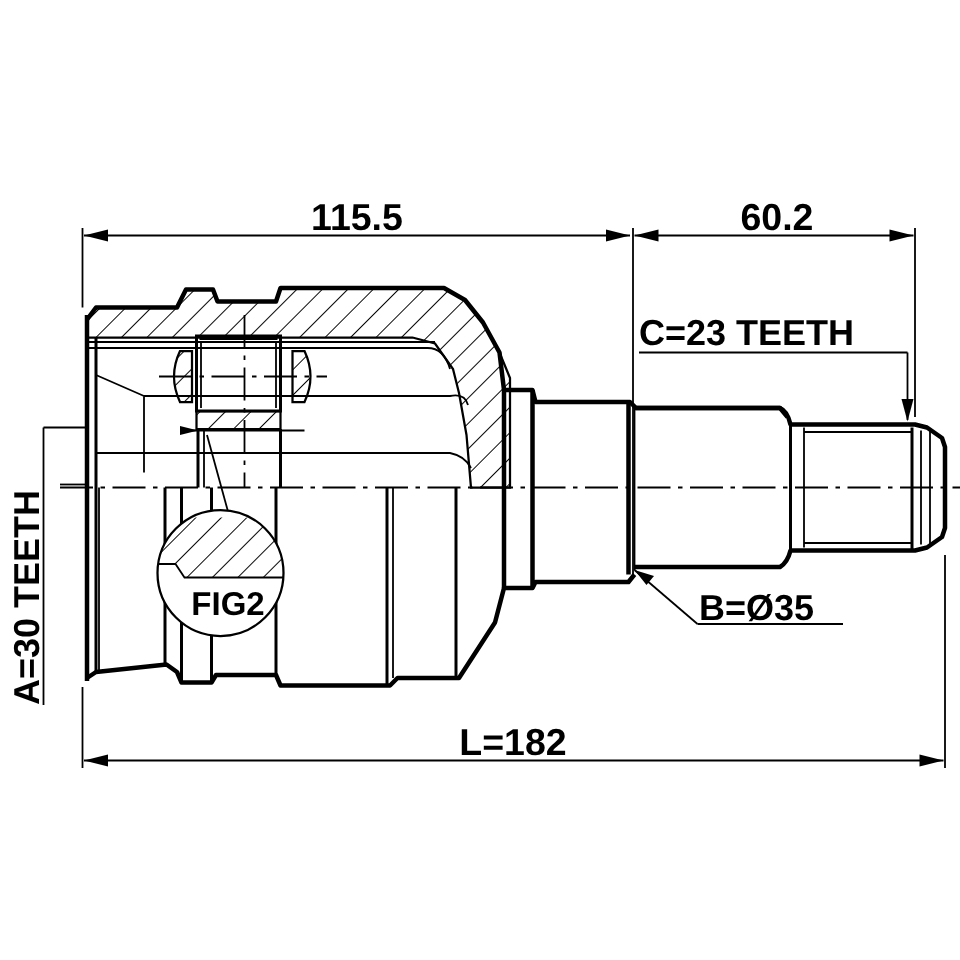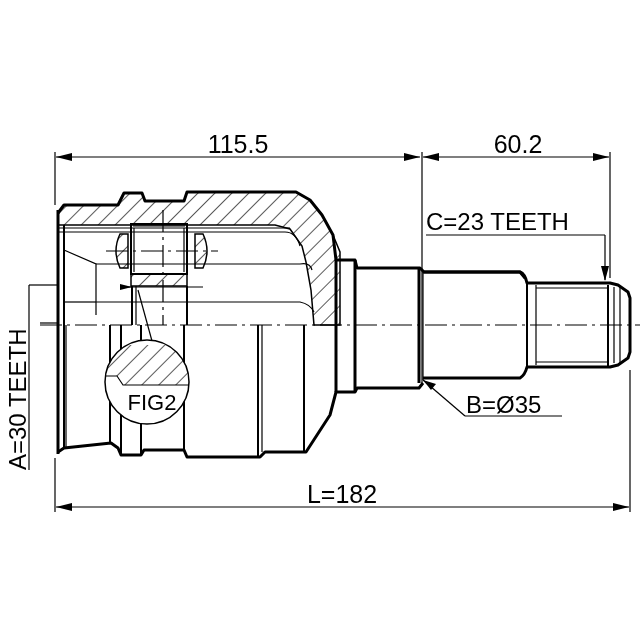--- a/index.html
+++ b/index.html
@@ -1,16 +1,16 @@
 <!DOCTYPE html>
 <html><head>
 <meta charset="utf-8">
 <style>
   html, body { margin: 0; padding: 0; background: #ffffff; }
-  #stage { position: relative; width: 640px; height: 640px; background: #ffffff; overflow: hidden; }
+  #stage { position: relative; width: 640px; height: 640px; background: #ffffff; overflow: hidden; font-weight: bold; }
   svg { position: absolute; left: 0; top: 0; }
   .dim-text { font-family: "Liberation Sans", sans-serif; font-size: 25px; fill: #000; }
   .lbl-text { font-family: "Liberation Sans", sans-serif; font-size: 24px; fill: #000; }
   .fig-text { font-family: "Liberation Sans", sans-serif; font-size: 22px; fill: #000; }
   .thick { stroke: #000; stroke-width: 3; fill: none; stroke-linejoin: round; }
   .med { stroke: #000; stroke-width: 2; fill: none; }
   .thin { stroke: #000; stroke-width: 1.2; fill: none; }
   .center { stroke: #000; stroke-width: 1.2; fill: none; stroke-dasharray: 22 5 3 5; }
   .hatch { fill: url(#hatch); stroke: #000; stroke-width: 1.5; }
 </style>

